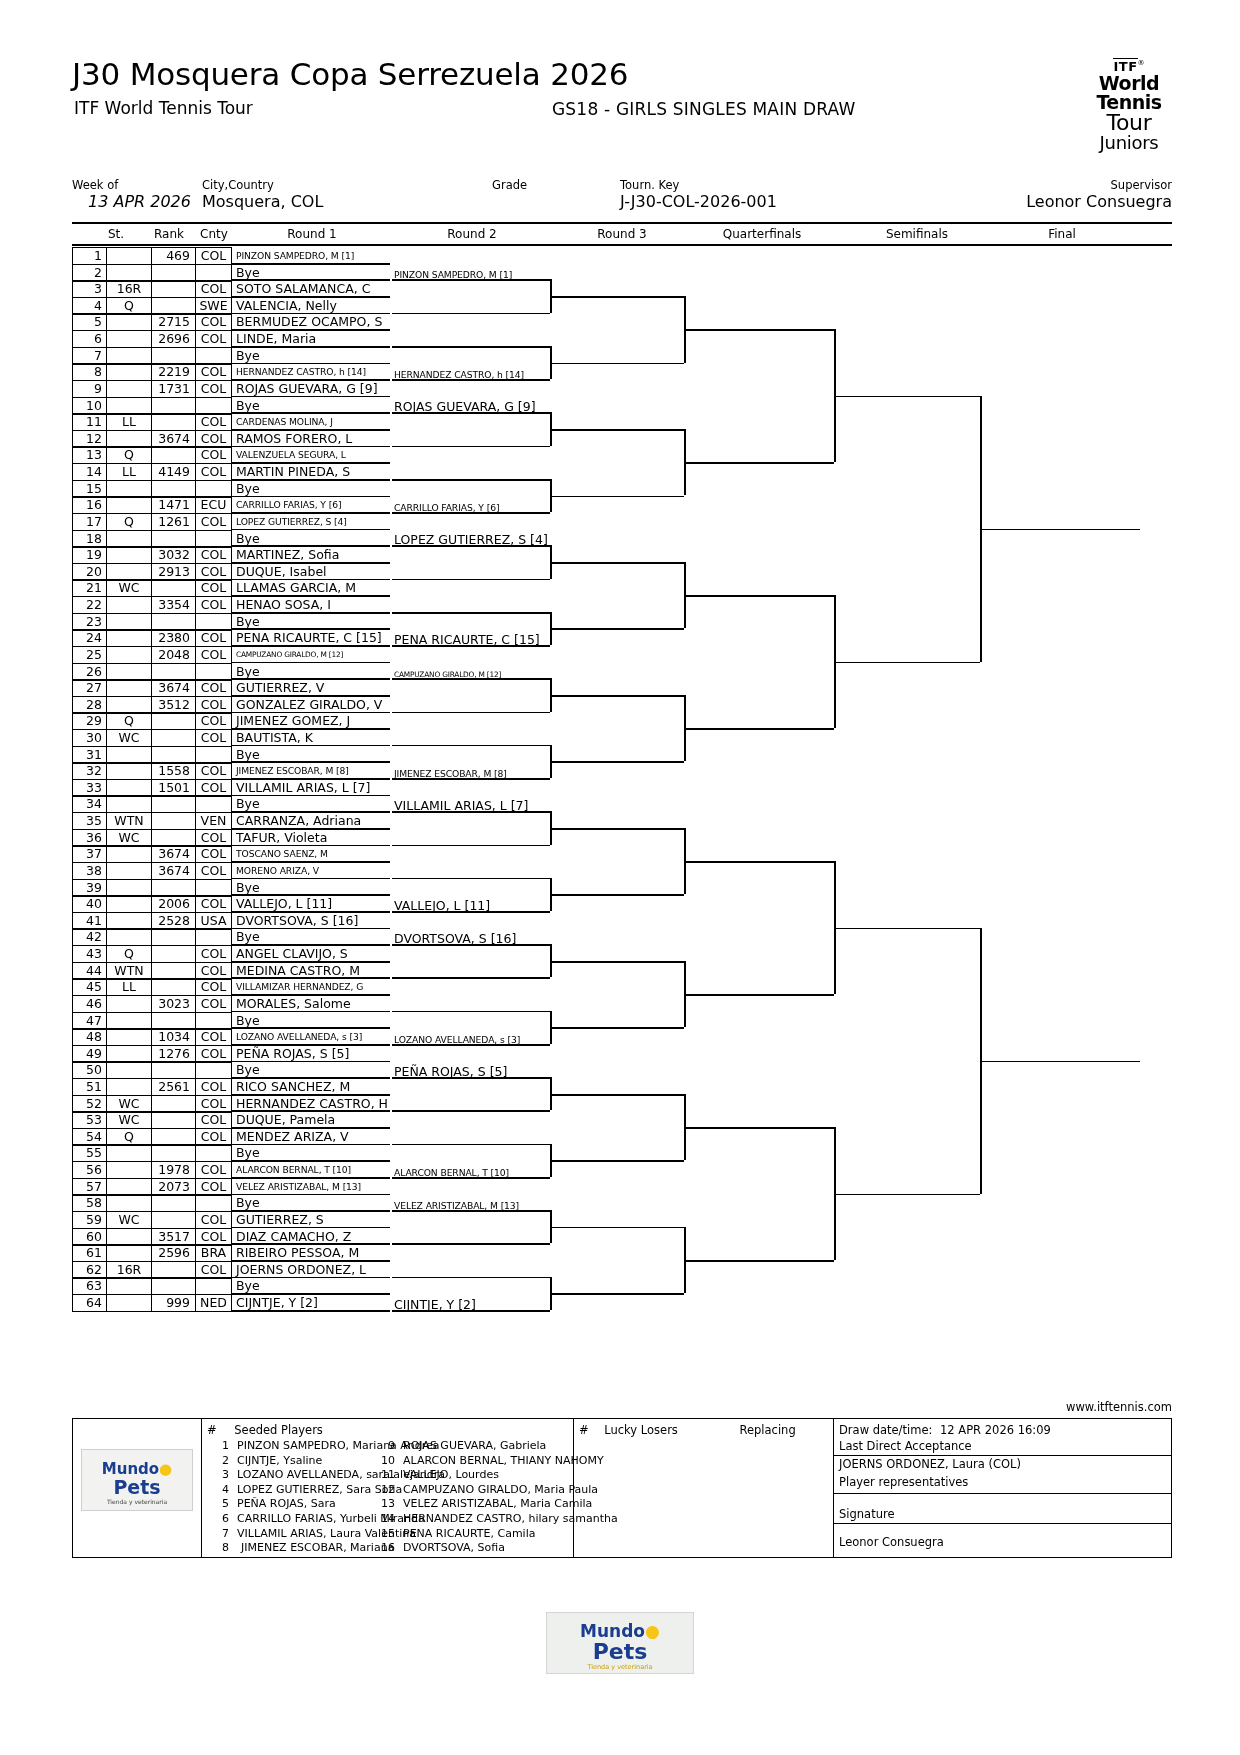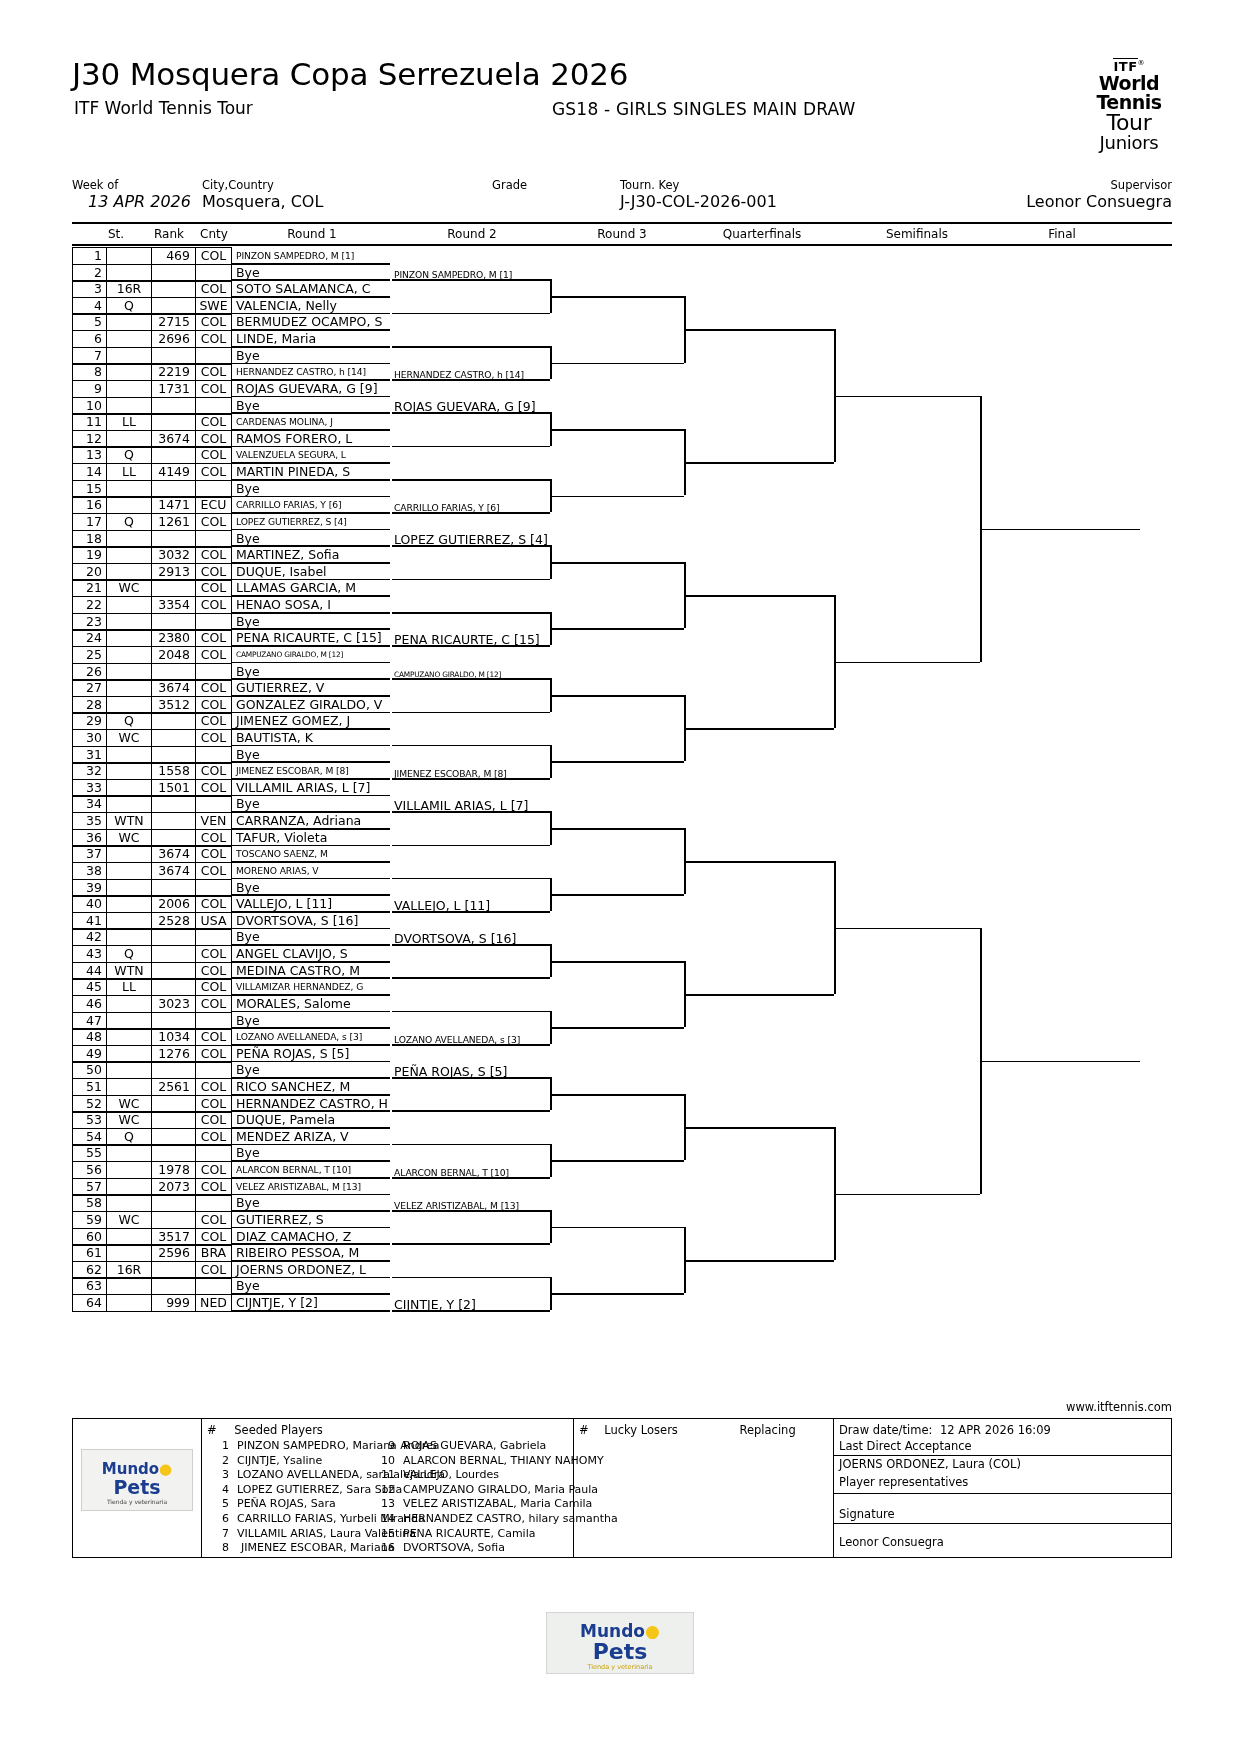--- a/index.html
+++ b/index.html
@@ -391,21 +391,21 @@
           <div class="cell c-st"></div>
           <div class="cell c-rk">3674</div>
           <div class="cell c-cy">COL</div>
           <div class="cell c-nm tiny">TOSCANO SAENZ, M</div>
         </div>
         <div class="row" style="top: 635.94px;">
           <div class="cell c-num">38</div>
           <div class="cell c-st"></div>
           <div class="cell c-rk">3674</div>
           <div class="cell c-cy">COL</div>
-          <div class="cell c-nm tiny">MORENO ARIAS, V</div>
+          <div class="cell c-nm tiny">MORENO ARIZA, V</div>
         </div>
         <div class="row" style="top: 652.56px;">
           <div class="cell c-num">39</div>
           <div class="cell c-st"></div>
           <div class="cell c-rk"></div>
           <div class="cell c-cy"></div>
           <div class="cell c-nm">Bye</div>
         </div>
         <div class="row" style="top: 669.18px;">
           <div class="cell c-num">40</div>

